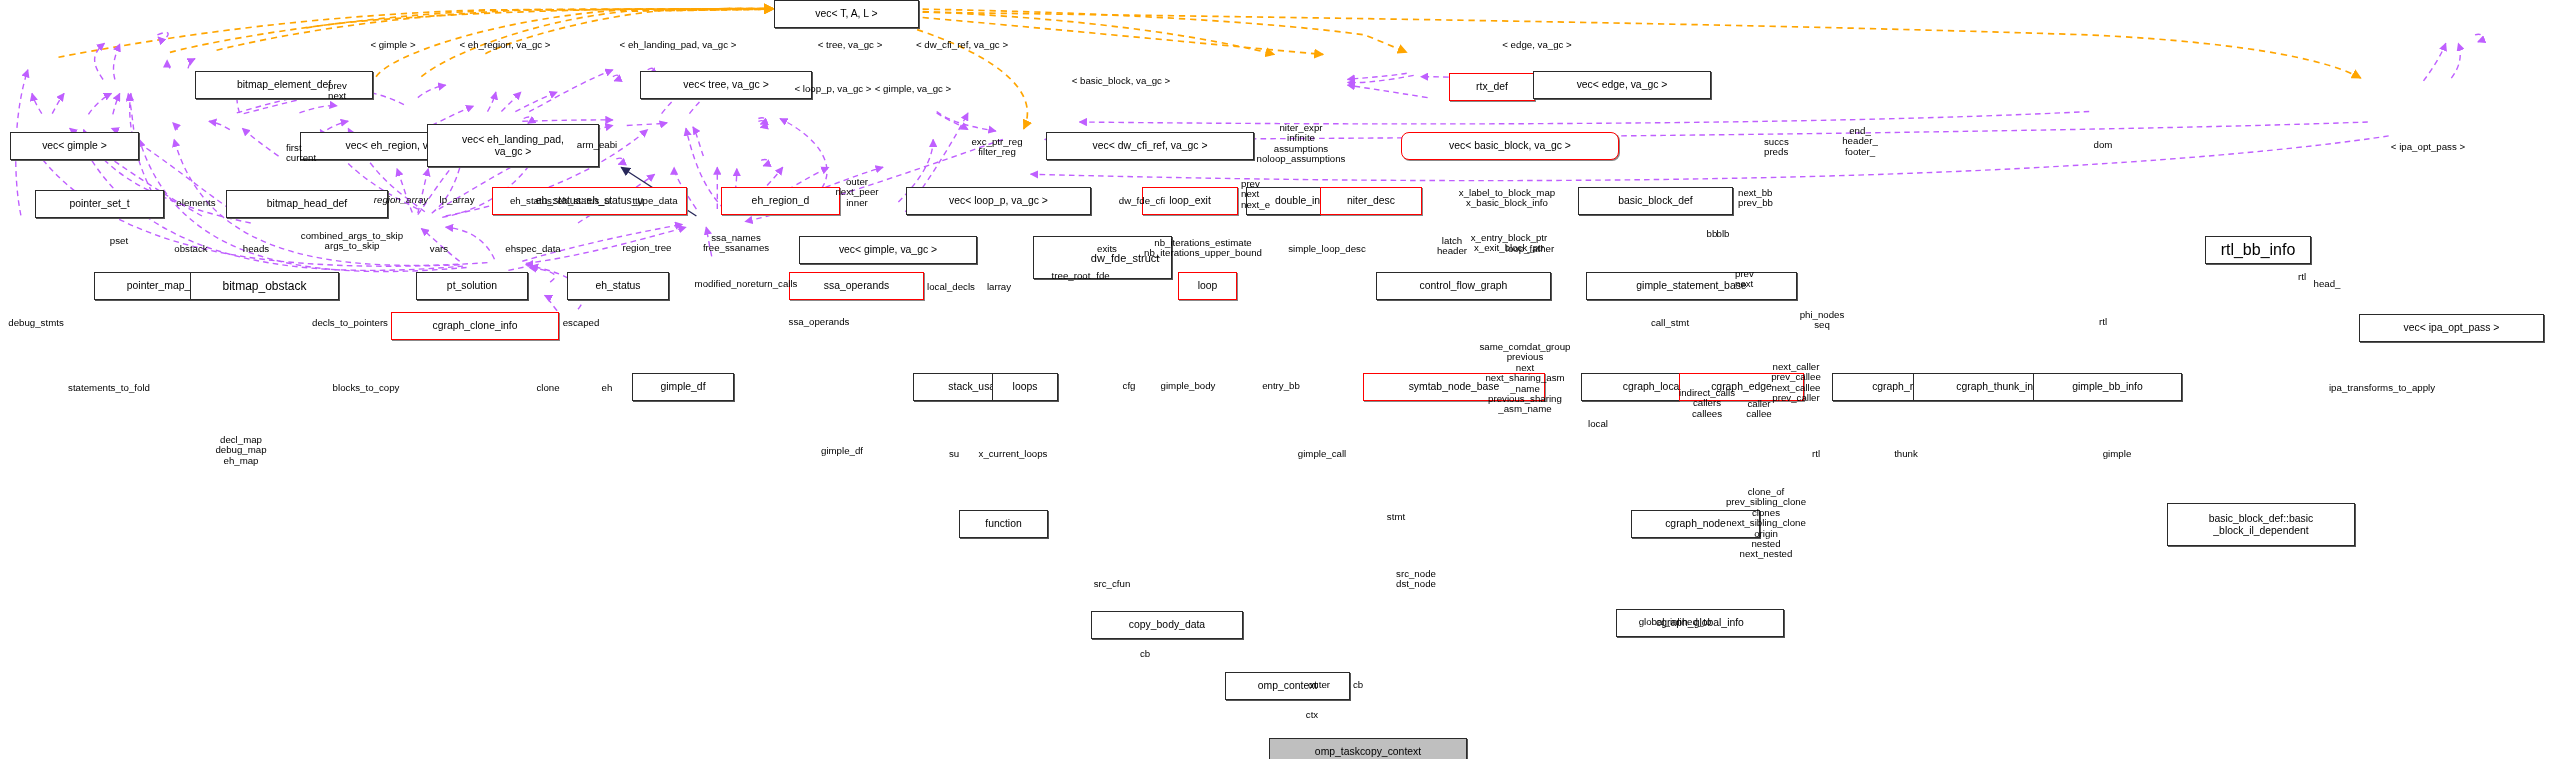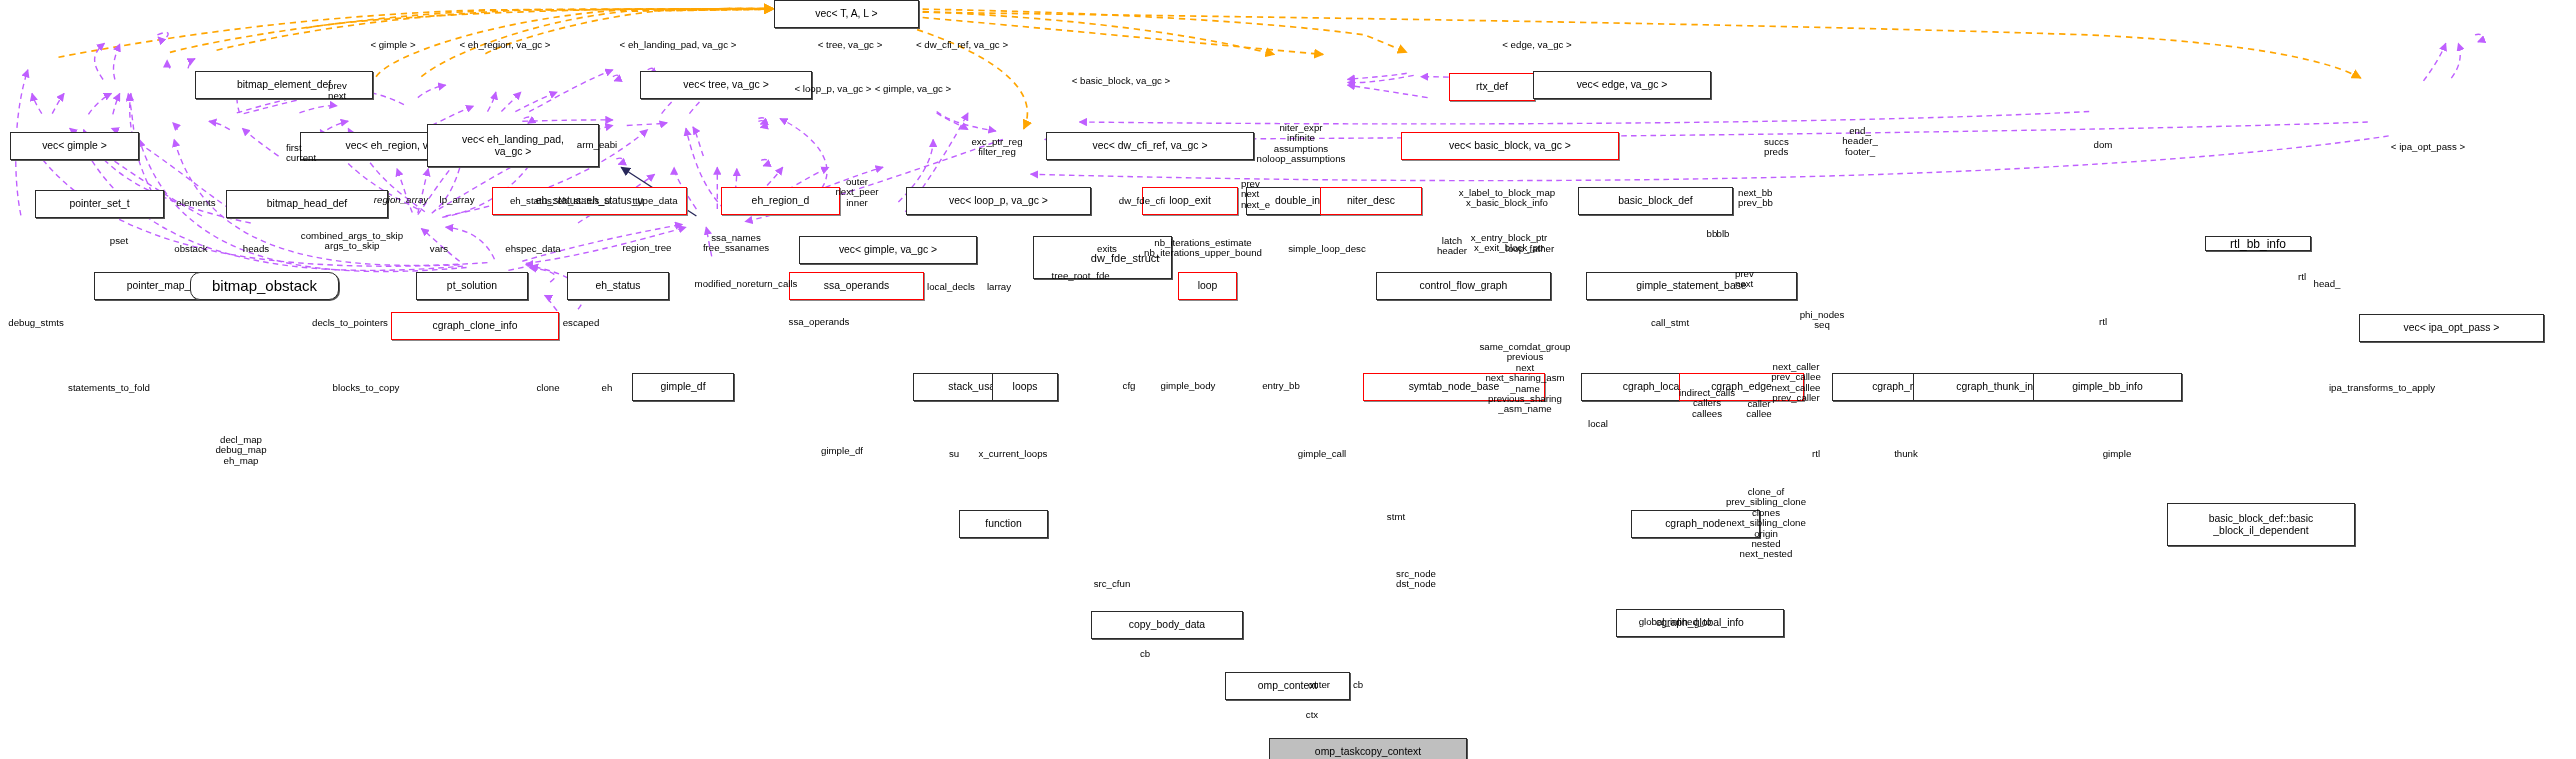--- a/index.html
+++ b/index.html
@@ -184,26 +184,26 @@
       <div class="node" style="left: 300px; top: 132px; width: 205px; height: 28px; font-size: 10.4px; line-height: 12px;">vec&lt; eh_region, va_gc &gt;</div>
       <div class="node" style="left: 427px; top: 124px; width: 172px; height: 43px; font-size: 10.4px; line-height: 12px;">vec&lt; eh_landing_pad,
 va_gc &gt;</div>
       <div class="node red" style="left: 492px; top: 187px; width: 195px; height: 28px; font-size: 10.4px; line-height: 12px;">eh_status::eh_status_u</div>
       <div class="node red" style="left: 721px; top: 187px; width: 119px; height: 28px; font-size: 10.4px; line-height: 12px;">eh_region_d</div>
       <div class="node" style="left: 906px; top: 187px; width: 185px; height: 28px; font-size: 10.4px; line-height: 12px;">vec&lt; loop_p, va_gc &gt;</div>
       <div class="node" style="left: 1046px; top: 132px; width: 208px; height: 28px; font-size: 10.4px; line-height: 12px;">vec&lt; dw_cfi_ref, va_gc &gt;</div>
       <div class="node red" style="left: 1142px; top: 187px; width: 96px; height: 28px; font-size: 10.4px; line-height: 12px;">loop_exit</div>
       <div class="node" style="left: 1246px; top: 187px; width: 106px; height: 28px; font-size: 10.4px; line-height: 12px;">double_int</div>
       <div class="node red" style="left: 1320px; top: 187px; width: 102px; height: 28px; font-size: 10.4px; line-height: 12px;">niter_desc</div>
-      <div class="node red" style="left: 1401px; top: 132px; width: 218px; height: 28px; font-size: 10.4px; line-height: 12px;">vec&lt; basic_block, va_gc &gt;</div>
+      <div class="node red" style="left: 1401px; top: 132px; width: 218px; height: 28px; font-size: 10.4px; line-height: 12px; border-radius: 8px;">vec&lt; basic_block, va_gc &gt;</div>
       <div class="node" style="left: 1578px; top: 187px; width: 155px; height: 28px; font-size: 10.4px; line-height: 12px;">basic_block_def</div>
-      <div class="node" style="left: 2205px; top: 236px; width: 106px; height: 15px; font-size: 12px; line-height: 12px;">rtl_bb_info</div>
+      <div class="node" style="left: 2205px; top: 236px; width: 106px; height: 28px; font-size: 16px; line-height: 12px;">rtl_bb_info</div>
       <div class="node" style="left: 2359px; top: 314px; width: 185px; height: 28px; font-size: 10.4px; line-height: 12px;">vec&lt; ipa_opt_pass &gt;</div>
       <div class="node" style="left: 94px; top: 272px; width: 132px; height: 28px; font-size: 10.4px; line-height: 12px;">pointer_map_t</div>
-      <div class="node" style="left: 190px; top: 272px; width: 149px; height: 28px; font-size: 15px; line-height: 12px; border-radius: 10px;">bitmap_obstack</div>
+      <div class="node" style="left: 190px; top: 272px; width: 149px; height: 28px; font-size: 12px; line-height: 12px;">bitmap_obstack</div>
       <div class="node" style="left: 416px; top: 272px; width: 112px; height: 28px; font-size: 10.4px; line-height: 12px;">pt_solution</div>
       <div class="node" style="left: 520px; top: 272px; width: 102px; height: 28px; font-size: 10.4px; line-height: 12px; margin-left: 47px;">eh_status</div>
       <div class="node" style="left: 799px; top: 236px; width: 178px; height: 28px; font-size: 10.4px; line-height: 12px;">vec&lt; gimple, va_gc &gt;</div>
       <div class="node red" style="left: 789px; top: 272px; width: 135px; height: 28px; font-size: 10.4px; line-height: 12px;">ssa_operands</div>
       <div class="node" style="left: 1033px; top: 236px; width: 139px; height: 43px; font-size: 11px; line-height: 12px; padding-left: 48px;">dw_fde_struct</div>
       <div class="node red" style="left: 1178px; top: 272px; width: 59px; height: 28px; font-size: 10.4px; line-height: 12px;">loop</div>
       <div class="node" style="left: 1376px; top: 272px; width: 175px; height: 28px; font-size: 10.4px; line-height: 12px;">control_flow_graph</div>
       <div class="node" style="left: 1586px; top: 272px; width: 211px; height: 28px; font-size: 10.4px; line-height: 12px;">gimple_statement_base</div>
       <div class="node red" style="left: 391px; top: 312px; width: 168px; height: 28px; font-size: 10.4px; line-height: 12px;">cgraph_clone_info</div>
       <div class="node" style="left: 632px; top: 373px; width: 102px; height: 28px; font-size: 10.4px; line-height: 12px;">gimple_df</div>

